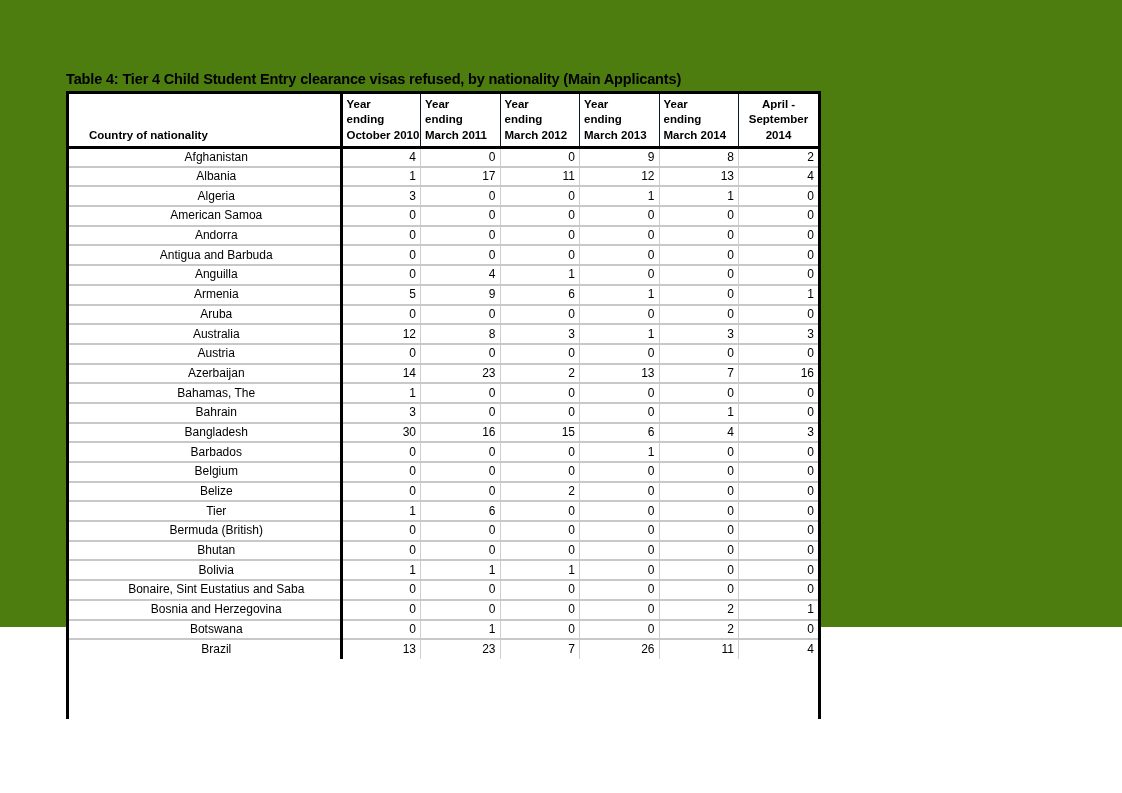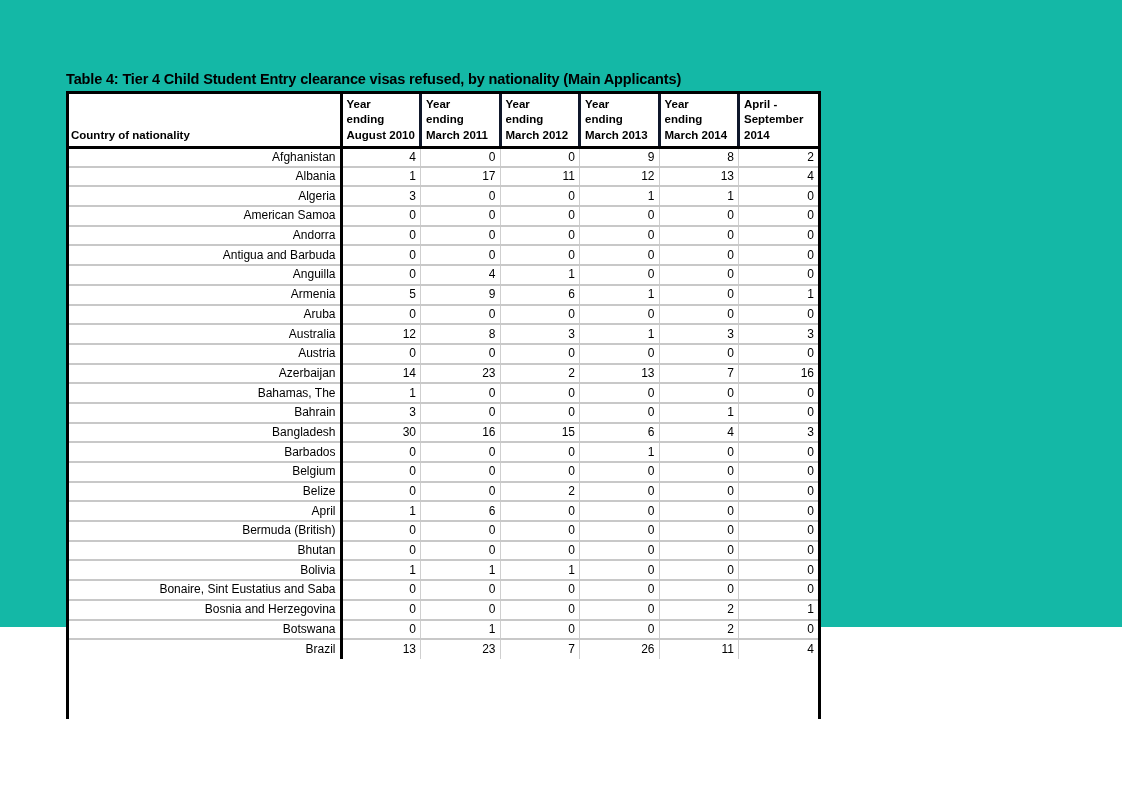--- a/index.html
+++ b/index.html
@@ -16,21 +16,21 @@
     overflow: hidden;
     position: relative;
   }
 
   #page {
     position: absolute;
     left: 0;
     top: 0;
     width: 1122px;
     height: 627px;
-    background: #14b8a6;
+    background: #4d7c0f;
   }
 
   
   #table-title {
     position: absolute;
     left: 66px;
     top: 71px;
     font-size: 14.5px;
     font-weight: bold;
     letter-spacing: -0.15px;
@@ -76,28 +76,28 @@
     padding: 0 4px 2px 4px;
     margin: 0;
     border-bottom: 3px solid #000;
     box-sizing: border-box;
     background: #ffffff;
     overflow: hidden;
   }
   thead th.h-country {
     text-align: left;
     border-right: 3px solid #000;
-    padding-left: 2px;
+    padding-left: 20px;
   }
   thead th.h-num {
     text-align: left;
-    border-right: 3px solid #0f172a;
+    border-right: 1px solid #0f172a;
     padding-left: 4px;
   }
-  thead th.h-num.last { border-right: none; }
+  thead th.h-num.last { border-right: none; text-align: center; }
 
   .hdr-lines {
     display: block;
     margin-top: -13px; 
   }
   .hdr-lines span { display: block; white-space: nowrap; }
 
   
   tbody tr.data-row {
     height: 19.7px;
@@ -109,21 +109,21 @@
     margin: 0;
     border-top: 2px solid #c8c8c8;
     box-sizing: border-box;
     background: #ffffff;
     white-space: nowrap;
     overflow: hidden;
   }
   tbody tr.data-row.first td { border-top: none; }
 
   tbody td.t-country {
-    text-align: right;
+    text-align: center;
     border-right: 3px solid #000;
     padding-left: 28px;
   }
   tbody td.t-num {
     text-align: right;
     border-right: 1px solid #cfcfcf;
   }
   tbody td.t-num.last { border-right: none; }
 </style>
 </head>
@@ -145,21 +145,21 @@
           <col class="c-num">
       </colgroup>
       <thead>
         <tr class="head-row">
           <th class="h-country">Country of nationality</th>
 
           <th class="h-num">
             <span class="hdr-lines">
               <span>Year</span>
               <span>ending</span>
-              <span>August 2010</span>
+              <span>October 2010</span>
             </span>
           </th>
 
           <th class="h-num">
             <span class="hdr-lines">
               <span>Year</span>
               <span>ending</span>
               <span>March 2011</span>
             </span>
           </th>
@@ -354,21 +354,21 @@
           <tr class="data-row">
             <td class="t-country">Belize</td>
             <td class="t-num">0</td>
             <td class="t-num">0</td>
             <td class="t-num">2</td>
             <td class="t-num">0</td>
             <td class="t-num">0</td>
             <td class="t-num last">0</td>
           </tr>
           <tr class="data-row">
-            <td class="t-country">April</td>
+            <td class="t-country">Tier</td>
             <td class="t-num">1</td>
             <td class="t-num">6</td>
             <td class="t-num">0</td>
             <td class="t-num">0</td>
             <td class="t-num">0</td>
             <td class="t-num last">0</td>
           </tr>
           <tr class="data-row">
             <td class="t-country">Bermuda (British)</td>
             <td class="t-num">0</td>

